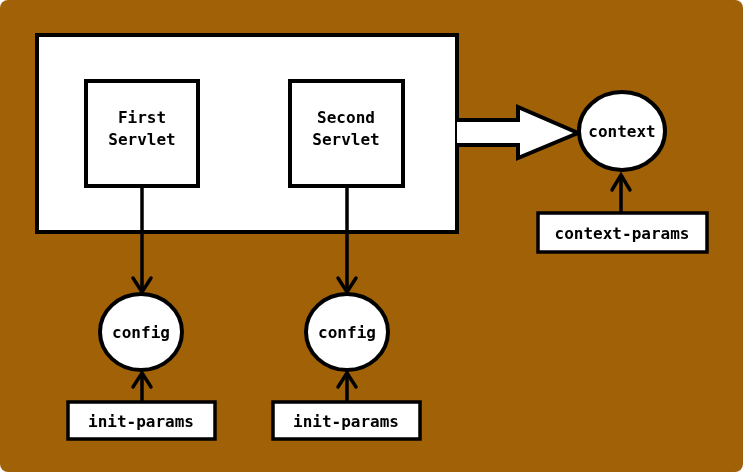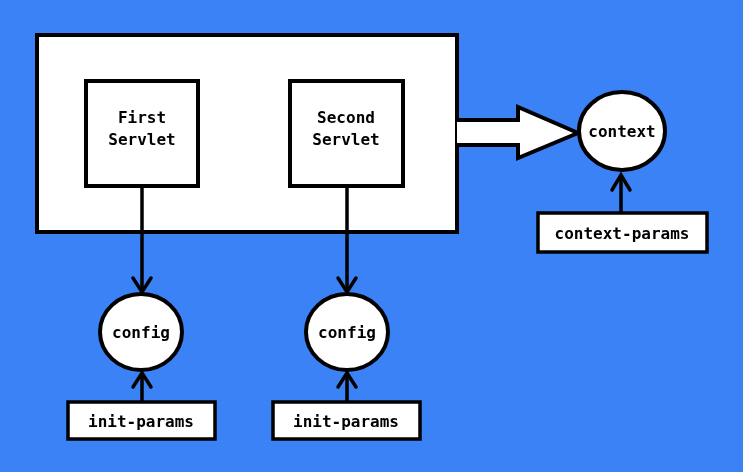--- a/index.html
+++ b/index.html
@@ -4,22 +4,23 @@
 <style>
   html, body {
     margin: 0;
     padding: 0;
     background: #ffffff;
   }
   .canvas {
     position: relative;
     width: 743px;
     height: 472px;
-    background: #3b82f6;
+    background: #a16207;
     font-family: "DejaVu Sans Mono", monospace;
+    border-radius: 8px;
   }
   svg { display: block; }
   .shape {
     fill: #ffffff;
     stroke: #000000;
     stroke-width: 4;
   }
   .shape-thin {
     fill: #ffffff;
     stroke: #000000;

